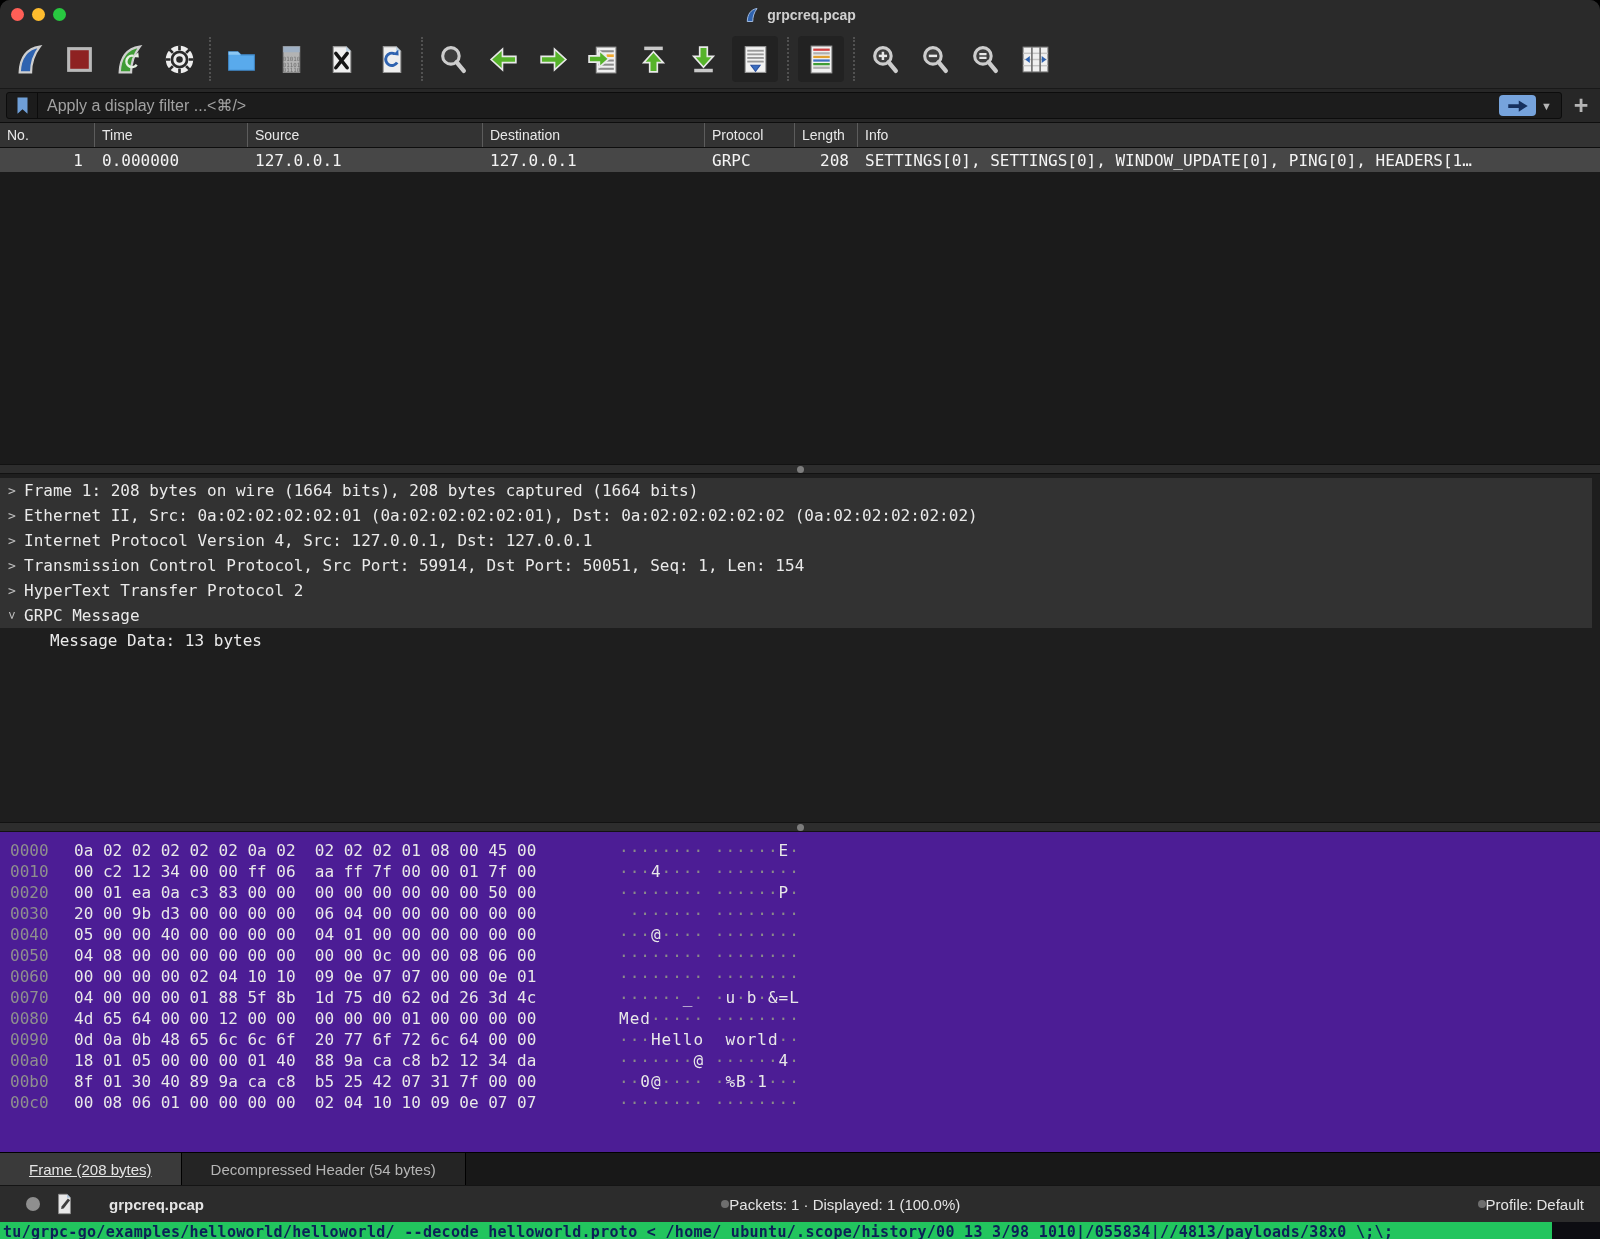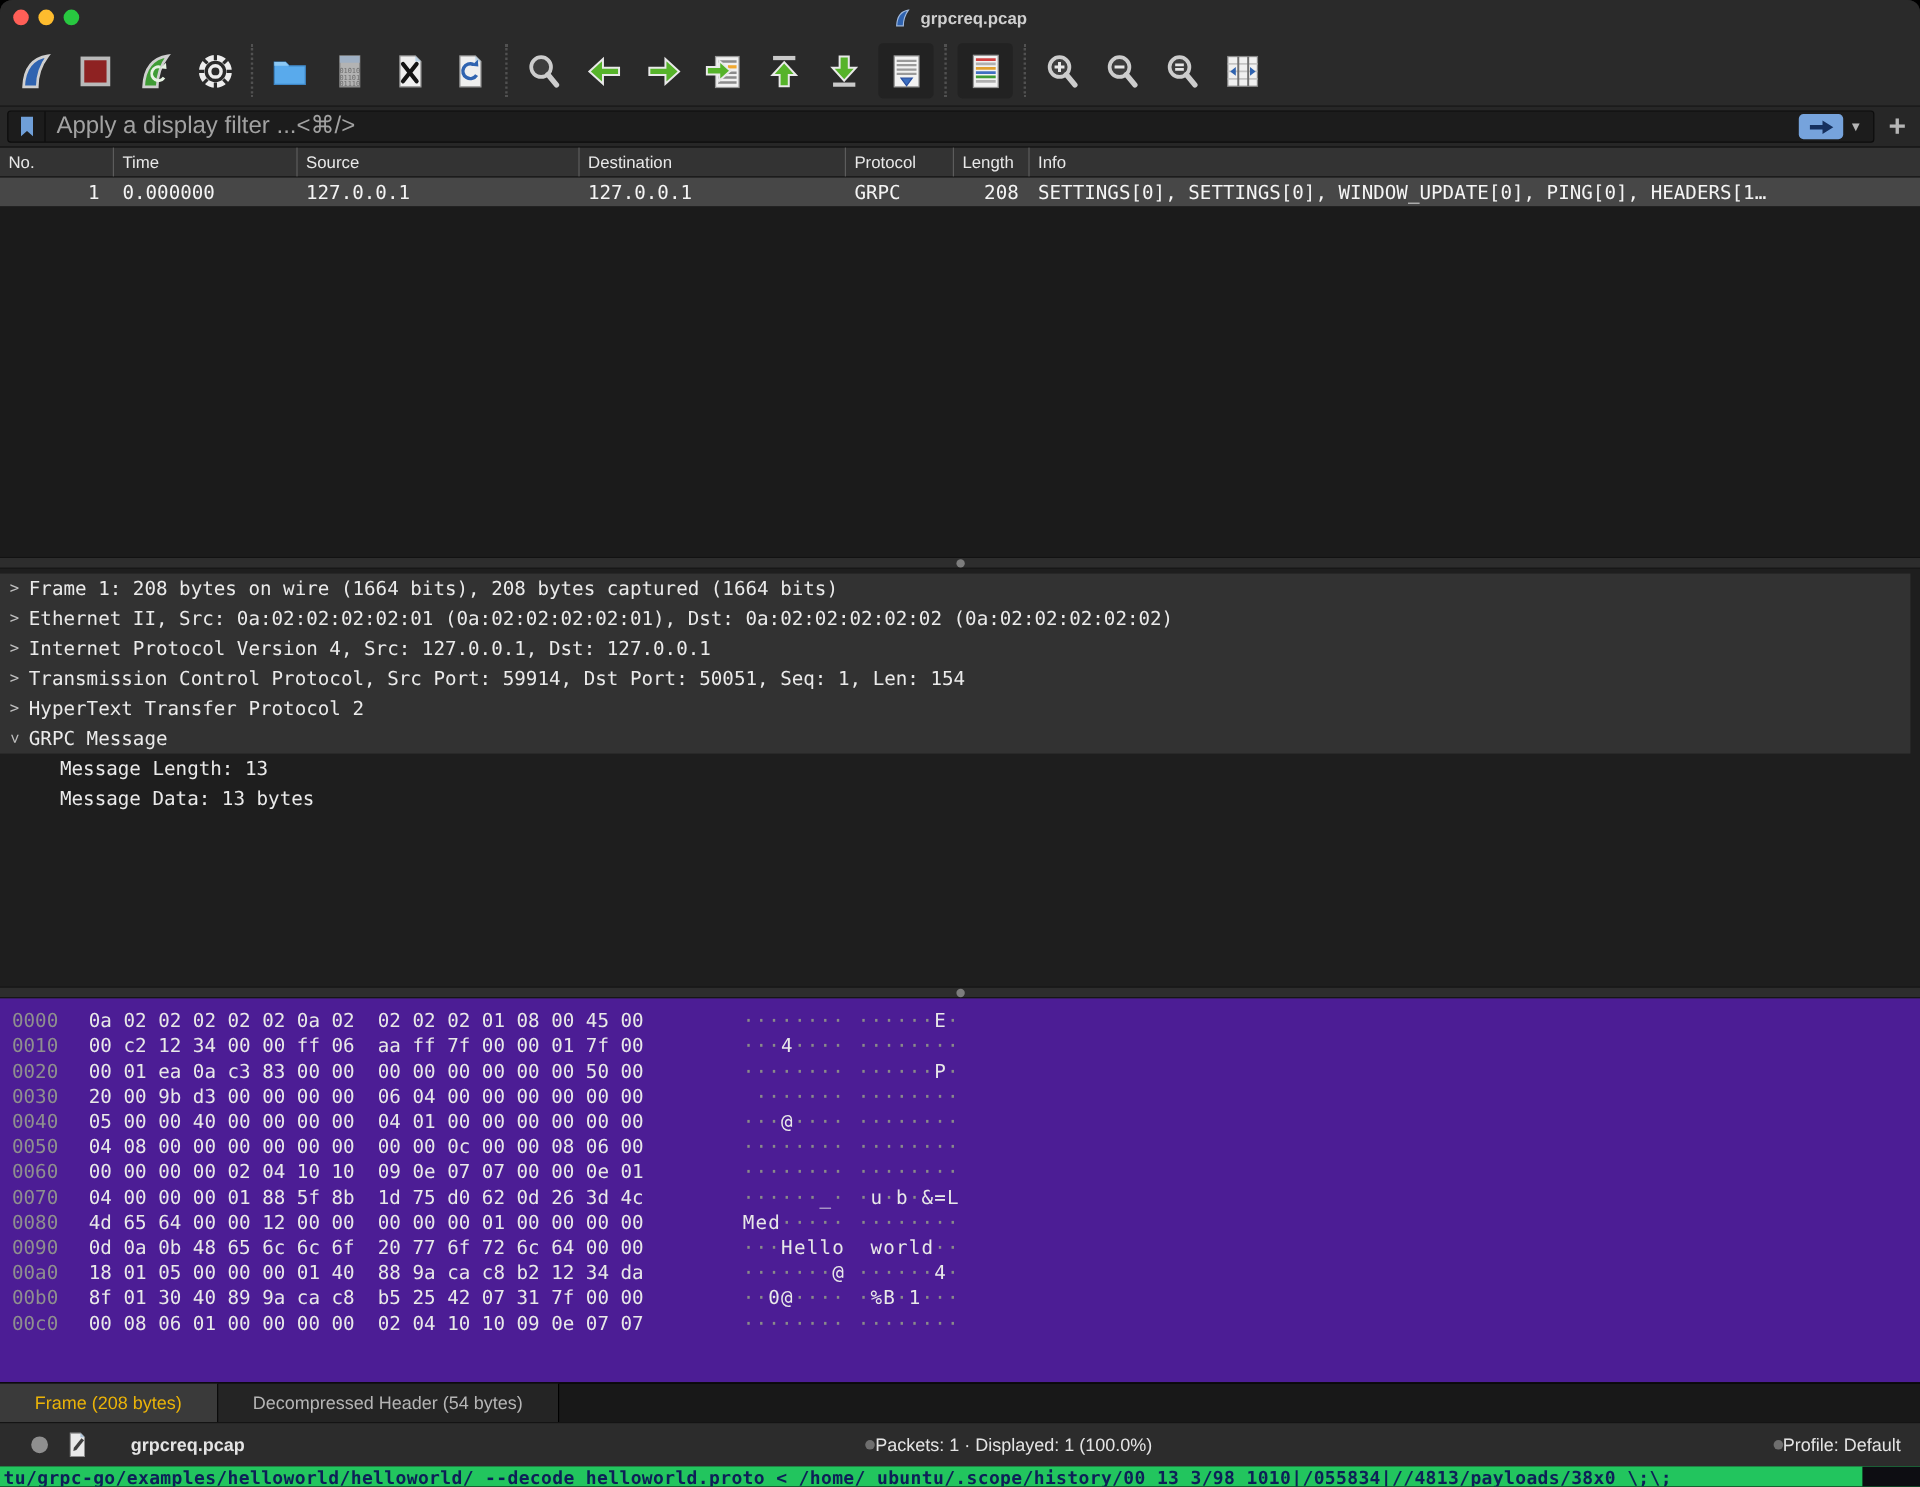--- a/index.html
+++ b/index.html
@@ -17,21 +17,21 @@
   .toolbar{flex:0 0 58px;background:#2a2a2a;display:flex;align-items:center;padding-left:4px;}
   .tbtn{width:50px;height:46px;display:flex;align-items:center;justify-content:center;border-radius:4px;}
   .tbtn svg{width:33px;height:33px;display:block;}
   .tbtn.boxed{background:#222;width:46px;margin:0 4px;}
   .tdiv{width:0;height:44px;border-left:2px dotted #515151;margin:0 5px;}
 
   
   .filterbar{flex:0 0 33px;background:#272727;display:flex;align-items:center;padding:0 6px;gap:6px;border-top:1px solid #191919;}
   .ffield{flex:1;height:25px;background:#1c1c1c;border:1px solid #0c0c0c;border-radius:3px;display:flex;align-items:center;}
   .fbookmark{width:30px;height:100%;display:flex;align-items:center;justify-content:center;border-right:1px solid #0c0c0c;}
-  .finput{flex:1;background:transparent;border:none;outline:none;color:#fca5a5;font-size:20px;padding:0 9px;font-family:"Liberation Sans",sans-serif;}
+  .finput{flex:1;background:transparent;border:none;outline:none;color:#fca5a5;font-size:16px;padding:0 9px;font-family:"Liberation Sans",sans-serif;}
   .finput::placeholder{color:#a2a2a2;}
   .fapply{width:37px;height:21px;background:#76a3dc;border-radius:4px;display:flex;align-items:center;justify-content:center;margin-right:5px;}
   .fchev{color:#b5b5b5;font-size:11px;margin-right:9px;}
   .fplus{color:#b5b5b5;font-size:25px;font-weight:bold;width:26px;text-align:center;line-height:25px;}
 
   
   .plist{flex:0 0 auto;display:flex;flex-direction:column;}
   .phdr{height:24px;background:#333;display:flex;color:#e8e8e8;font-size:14px;border-top:1px solid #0e0e0e;border-bottom:1px solid #0e0e0e;align-items:stretch;}
   .phcell{display:flex;align-items:center;padding-left:7px;border-right:1px solid #5c5c5c;box-sizing:border-box;overflow:hidden;white-space:nowrap;}
   .phcell:last-child{border-right:none;}
@@ -57,21 +57,21 @@
   .hexpane{flex:1 1 auto;background:#4c1d95;font-family:"DejaVu Sans Mono",monospace;font-size:16px;padding:8px 0 0 10px;box-sizing:border-box;overflow:hidden;}
   .hrow{height:21px;display:flex;align-items:center;white-space:pre;}
   .hoff{width:64px;color:#8f8f8f;flex:0 0 auto;}
   .hhx{width:545px;color:#e8e8e8;flex:0 0 auto;}
   .has{color:#e8e8e8;letter-spacing:1px;}
   .has .dim{color:#8a8a8a;}
 
   
   .tabbar{flex:0 0 32px;background:#181818;display:flex;border-top:1px solid #000;}
   .tab{padding:0 29px;display:flex;align-items:center;font-size:15px;color:#b5b5b5;background:#242424;border-right:1px solid #000;white-space:nowrap;}
-  .tab.active{background:#3a3a3a;color:#eab308;}
+  .tab.active{background:#3a3a3a;color:#e5e5e5;text-decoration:underline;}
 
   
   .statusbar{flex:0 0 36px;background:#2c2c2c;display:flex;align-items:center;color:#e4e4e4;font-size:15px;border-top:1px solid #141414;}
   .sdot{width:14px;height:14px;border-radius:50%;background:#8f8f8f;margin-left:26px;flex:0 0 auto;}
   .sficon{margin-left:16px;flex:0 0 auto;display:flex;}
   .sname{margin-left:36px;font-weight:bold;}
   .sgroup{display:flex;align-items:center;}
   .minidot{width:8px;height:8px;border-radius:50%;background:#6e6e6e;}
   .g-packets{margin-left:auto;}
   .g-profile{margin-left:auto;margin-right:16px;}
@@ -372,21 +372,20 @@
   <div class="details">
     <div class="dhl" id="dhl">
         <div class="drow"><span class="dtw">&gt;</span><span>Frame 1: 208 bytes on wire (1664 bits), 208 bytes captured (1664 bits)</span></div>
         <div class="drow"><span class="dtw">&gt;</span><span>Ethernet II, Src: 0a:02:02:02:02:01 (0a:02:02:02:02:01), Dst: 0a:02:02:02:02:02 (0a:02:02:02:02:02)</span></div>
         <div class="drow"><span class="dtw">&gt;</span><span>Internet Protocol Version 4, Src: 127.0.0.1, Dst: 127.0.0.1</span></div>
         <div class="drow"><span class="dtw">&gt;</span><span>Transmission Control Protocol, Src Port: 59914, Dst Port: 50051, Seq: 1, Len: 154</span></div>
         <div class="drow"><span class="dtw">&gt;</span><span>HyperText Transfer Protocol 2</span></div>
         <div class="drow"><span class="dtw rot">&gt;</span><span>GRPC Message</span></div>
       </div>
     <div id="dchildren">
-        <div class="drow dind1"><span class="dtw"></span><span>Message Length: 13</span></div>
         <div class="drow dind1"><span class="dtw"></span><span>Message Data: 13 bytes</span></div>
       </div>
   </div>
 
   <div class="split">
       <div class="knob"></div>
     </div>
 
   <div class="hexpane" id="hexpane">
       <div class="hrow"><span class="hoff">0000</span><span class="hhx">0a 02 02 02 02 02 0a 02  02 02 02 01 08 00 45 00</span><span class="has"><span class="dim">·</span><span class="dim">·</span><span class="dim">·</span><span class="dim">·</span><span class="dim">·</span><span class="dim">·</span><span class="dim">·</span><span class="dim">·</span><span> </span><span class="dim">·</span><span class="dim">·</span><span class="dim">·</span><span class="dim">·</span><span class="dim">·</span><span class="dim">·</span><span>E</span><span class="dim">·</span></span></div>

